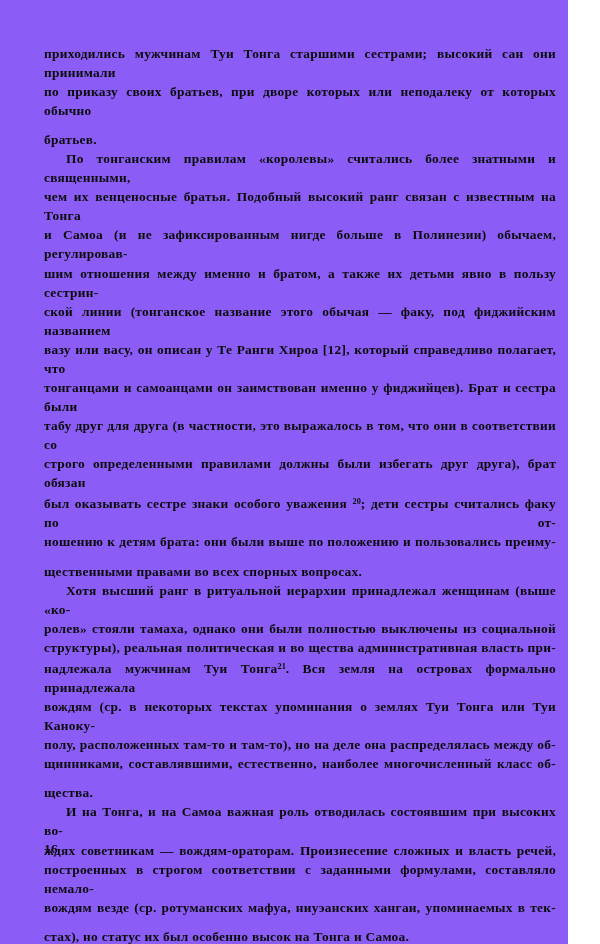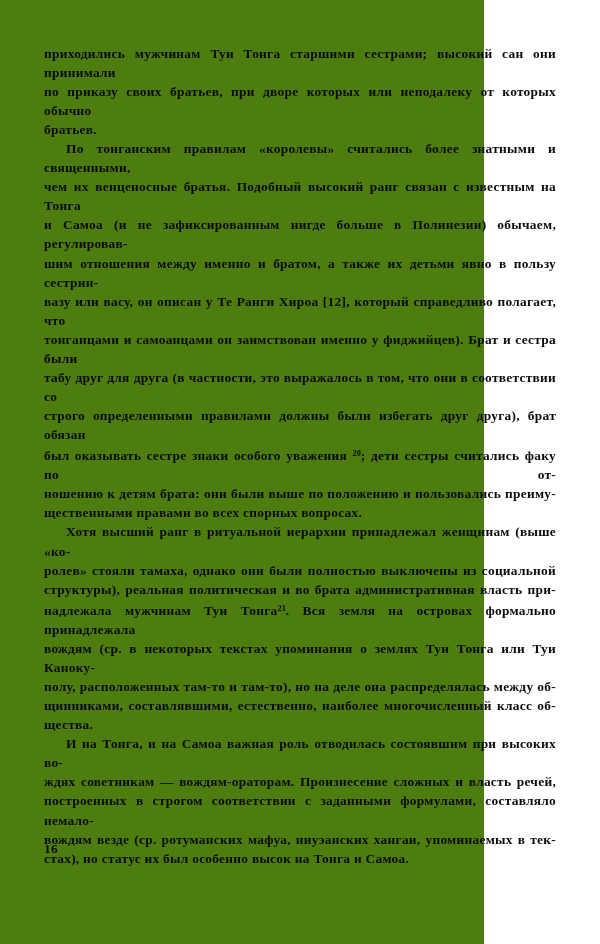--- a/index.html
+++ b/index.html
@@ -9,23 +9,23 @@
   }
   body {
     width: 600px;
     height: 944px;
     overflow: hidden;
     font-family: "Liberation Serif", "DejaVu Serif", serif;
     color: #0b0b0b;
   }
   .page {
     position: relative;
-    width: 484px;
+    width: 568px;
     height: 944px;
-    background: #4d7c0f;
+    background: #8b5cf6;
     box-sizing: border-box;
   }
   .text-column {
     position: absolute;
     left: 44px;
     top: 44px;
     width: 512px;
   }
   .para {
     margin: 0;
@@ -43,20 +43,21 @@
   }
   
   .para .ln.j {
     text-align: justify;
     text-align-last: justify;
     white-space: normal;
   }
   .para .ln.last {
     text-align: right;
     text-align-last: left;
+    margin-top: 10px;
   }
   .indent {
     display: inline-block;
     width: 22px;
   }
   sup.fn {
     font-size: 0.62em;
     vertical-align: 0.52em;
     font-weight: 600;
     letter-spacing: 0;
@@ -80,32 +81,33 @@
         <p class="para">
           <span class="ln j">приходились мужчинам Туи Тонга старшими сестрами; высокий сан они принимали</span>
           <span class="ln j">по приказу своих братьев, при дворе которых или неподалеку от которых обычно</span>
           <span class="ln j last">братьев.</span>
         </p>
         <p class="para">
           <span class="ln j"><span class="indent"></span>По тонганским правилам «королевы» считались более знатными и священными,</span>
           <span class="ln j">чем их венценосные братья. Подобный высокий ранг связан с известным на Тонга</span>
           <span class="ln j">и Самоа (и не зафиксированным нигде больше в Полинезии) обычаем, регулировав-</span>
           <span class="ln j">шим отношения между именно и братом, а также их детьми явно в пользу сестрин-</span>
+          <span class="ln j">ской линии (тонганское название этого обычая — факу, под фиджийским названием</span>
           <span class="ln j">вазу или васу, он описан у Те Ранги Хироа [12], который справедливо полагает, что</span>
           <span class="ln j">тонганцами и самоанцами он заимствован именно у фиджийцев). Брат и сестра были</span>
           <span class="ln j">табу друг для друга (в частности, это выражалось в том, что они в соответствии со</span>
           <span class="ln j">строго определенными правилами должны были избегать друг друга), брат обязан</span>
           <span class="ln j">был оказывать сестре знаки особого уважения <sup class="fn">20</sup>; дети сестры считались факу по от-</span>
           <span class="ln j">ношению к детям брата: они были выше по положению и пользовались преиму-</span>
           <span class="ln j last">щественными правами во всех спорных вопросах.</span>
         </p>
         <p class="para">
           <span class="ln j"><span class="indent"></span>Хотя высший ранг в ритуальной иерархии принадлежал женщинам (выше «ко-</span>
           <span class="ln j">ролев» стояли тамаха, однако они были полностью выключены из социальной</span>
-          <span class="ln j">структуры), реальная политическая и во брата административная власть при-</span>
+          <span class="ln j">структуры), реальная политическая и во щества административная власть при-</span>
           <span class="ln j">надлежала мужчинам Туи Тонга<sup class="fn">21</sup>. Вся земля на островах формально принадлежала</span>
           <span class="ln j">вождям (ср. в некоторых текстах упоминания о землях Туи Тонга или Туи Каноку-</span>
           <span class="ln j">полу, расположенных там-то и там-то), но на деле она распределялась между об-</span>
           <span class="ln j">щинниками, составлявшими, естественно, наиболее многочисленный класс об-</span>
           <span class="ln j last">щества.</span>
         </p>
         <p class="para">
           <span class="ln j"><span class="indent"></span>И на Тонга, и на Самоа важная роль отводилась состоявшим при высоких во-</span>
           <span class="ln j">ждях советникам — вождям-ораторам. Произнесение сложных и власть речей,</span>
           <span class="ln j">построенных в строгом соответствии с заданными формулами, составляло немало-</span>

